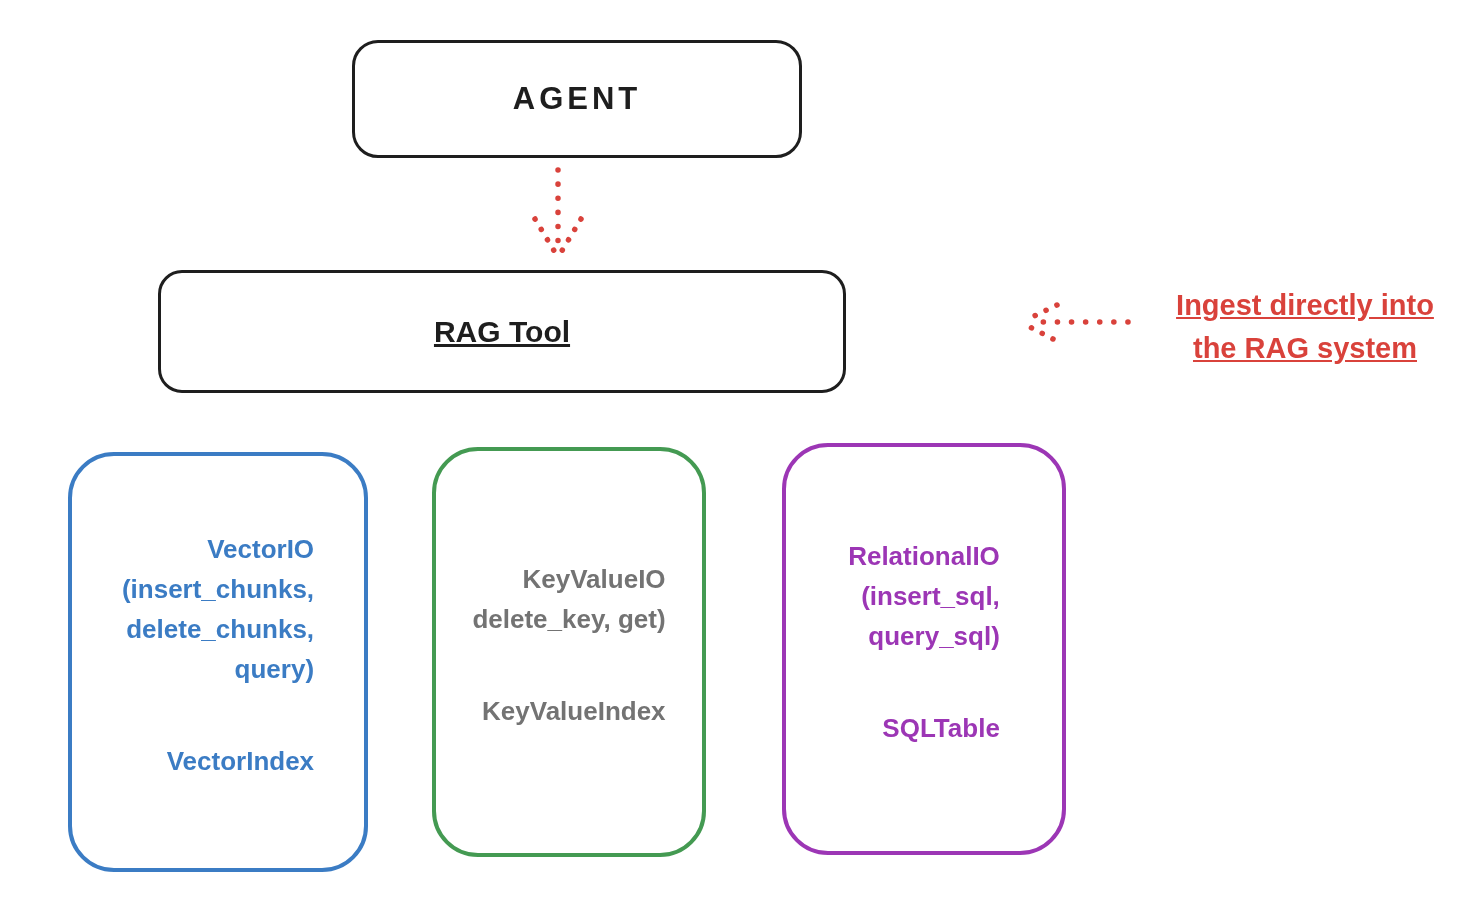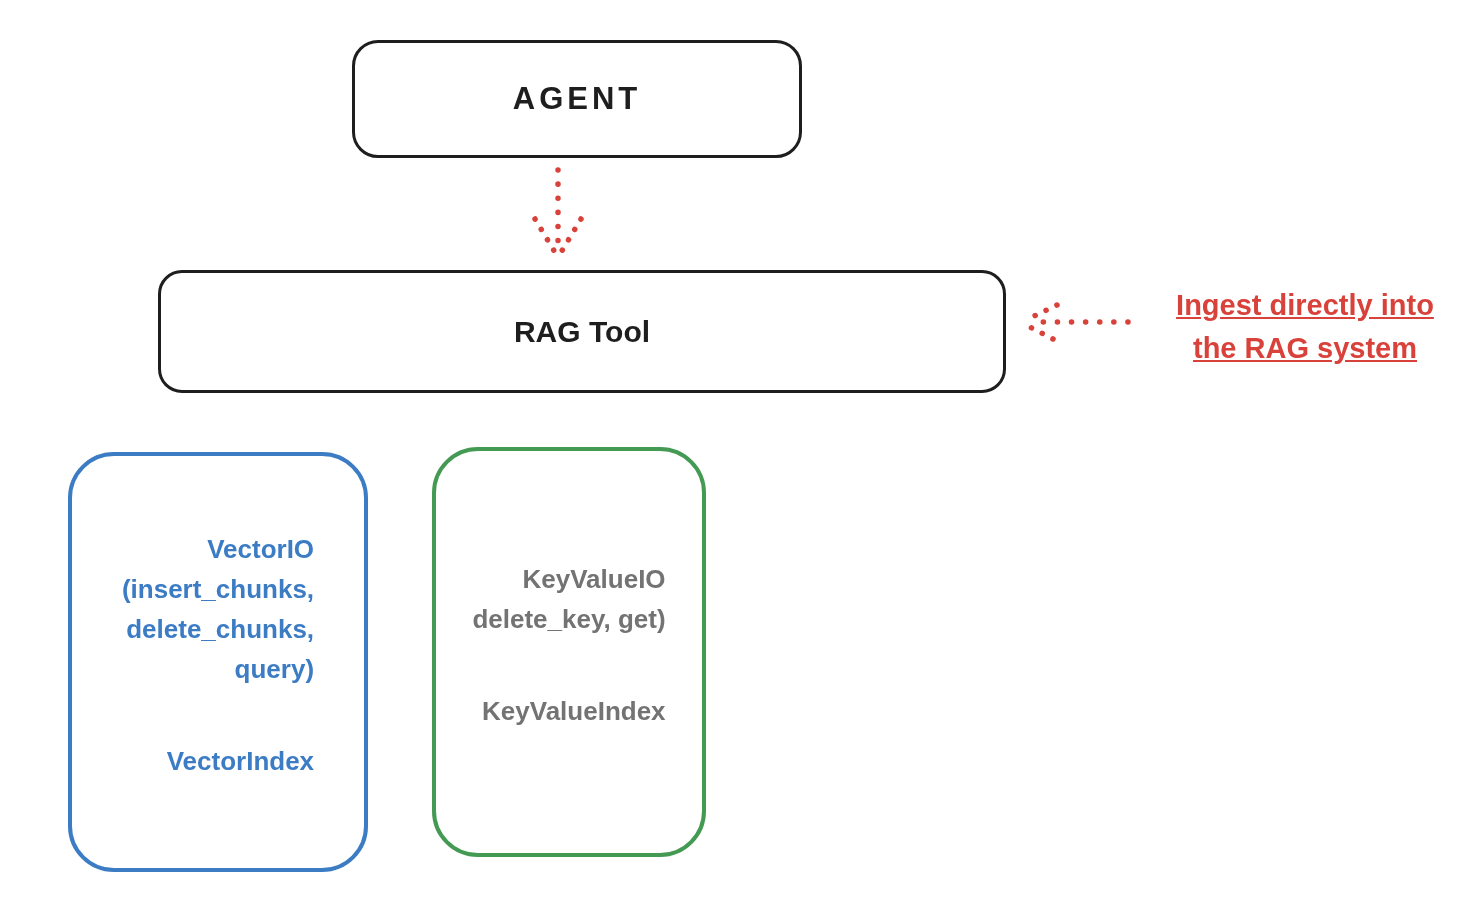--- a/index.html
+++ b/index.html
@@ -51,21 +51,21 @@
     justify-content: center;
     background: transparent;
   }
   .node-label {
     font-weight: bold;
     font-size: 30px;
     color: var(--ink);
   }
   .agent { left: 352px; top: 40px; width: 450px; height: 118px; text-align: right; }
   .agent .node-label { letter-spacing: 4px; font-size: 31px; }
-  .ragtool { left: 158px; top: 270px; width: 848px; height: 123px; border-radius: 24px; }
+  .ragtool { left: 158px; top: 270px; width: 688px; height: 123px; border-radius: 24px; text-decoration: underline; }
   .annotation {
     position: absolute;
     left: 1135px;
     top: 284px;
     width: 340px;
     text-align: center;
     color: var(--red);
     font-weight: bold;
     font-size: 29px;
     line-height: 43px;
@@ -134,14 +134,22 @@
   </div>
 
   <div class="card card-green" style="border-color: rgb(68, 154, 82); color: #737373;">
     <div class="card-text">
       <div>KeyValueIO</div>
       <div>delete_key, get)</div>
       <div class="card-footer">KeyValueIndex</div>
     </div>
   </div>
 
+  <div class="card card-purple" style="border-color: rgb(156, 54, 181); color: rgb(156, 54, 181);">
+    <div class="card-text">
+      <div>RelationalIO</div>
+      <div>(insert_sql,</div>
+      <div>query_sql)</div>
+      <div class="card-footer">SQLTable</div>
+    </div>
+  </div>
 
 </div>
 
 </body></html>

